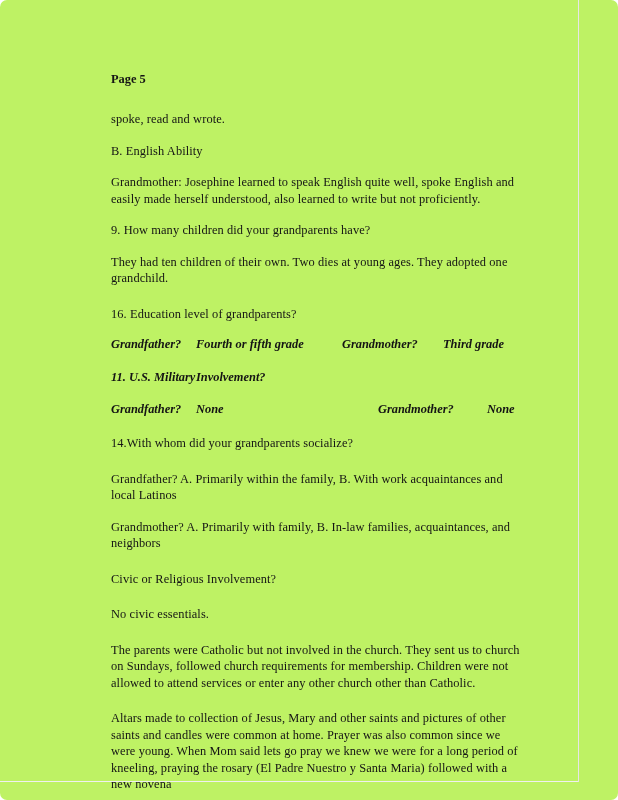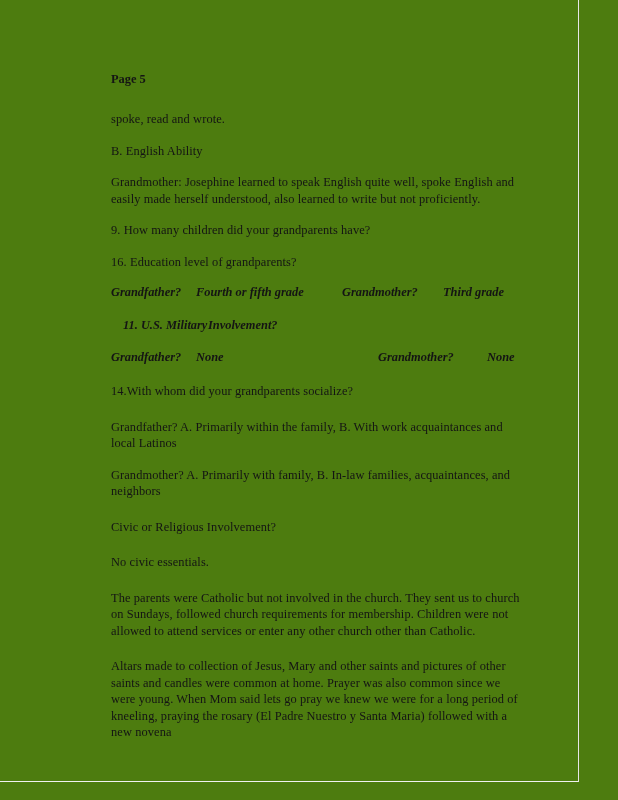--- a/index.html
+++ b/index.html
@@ -6,24 +6,25 @@
   html, body {
     margin: 0;
     padding: 0;
     background: #ffffff;
   }
 
   .page {
     position: relative;
     width: 618px;
     height: 800px;
-    background: #4d7c0f;
+    background: #bef264;
     overflow: hidden;
     font-family: "Liberation Serif", "DejaVu Serif", serif;
     color: #141414;
+    border-radius: 7px;
   }
 
   
   .scan-edge-right {
     position: absolute;
     top: 0;
     left: 578px;
     width: 1px;
     height: 782px;
     background: #e6e6e6;
@@ -78,21 +79,21 @@
     font-style: italic;
   }
 
   .c-a  { left: 0; }
   .c-b  { left: 85px; }
   .c-c  { left: 231px; }
   .c-d  { left: 332px; }
   .c-c2 { left: 267px; }
   .c-d2 { left: 376px; }
 
-  .row.q11 { margin-bottom: 15px; margin-left: 12px; }
+  .row.q11 { margin-bottom: 15px; }
 </style>
 </head>
 <body>
 
 <div class="page">
 
   <div class="scan-edge-right"></div>
   <div class="scan-edge-bottom"></div>
 
   <div class="content">
@@ -101,20 +102,21 @@
 
     <p class="para">spoke, read and wrote.</p>
 
     <p class="para">B.  English Ability</p>
 
 
     <p class="para">Grandmother:  Josephine learned to speak English quite well,  spoke English and easily made herself understood, also learned to write but not proficiently.</p>
 
     <p class="para">9.  How many children did your grandparents have?</p>
 
+    <p class="para gap-lg">They had ten children of their own. Two dies at young ages. They adopted one grandchild.</p>
 
     <p class="para">16.  Education level of grandparents?</p>
 
     <div class="row">
       <span class="c-a">Grandfather?</span>
       <span class="c-b">Fourth or fifth grade</span>
       <span class="c-c">Grandmother?</span>
       <span class="c-d">Third grade</span>
     </div>
 

